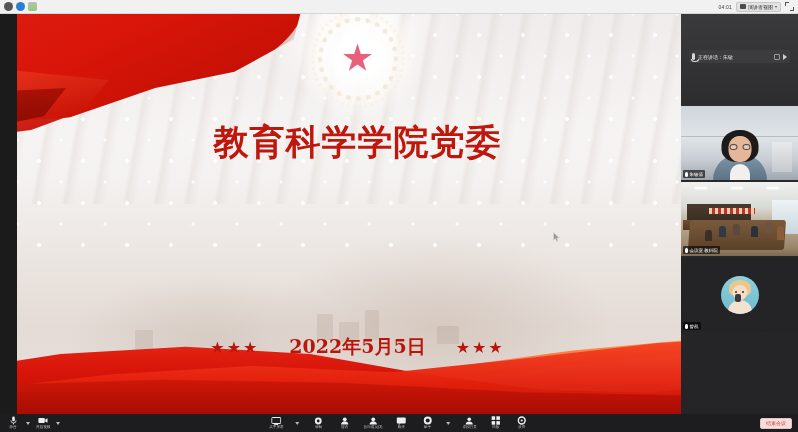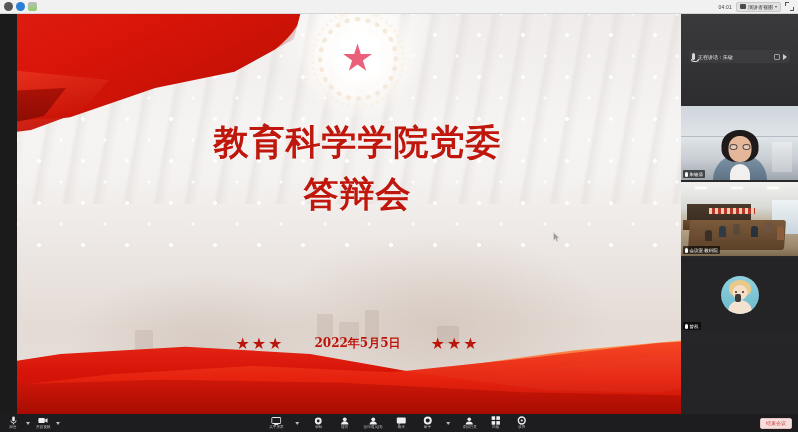--- a/index.html
+++ b/index.html
@@ -116,21 +116,21 @@
   .slide-text { position:absolute; left:0; top:0; width:681px; height:400px; }
   .s-title { position:absolute; left:0; right:0; top:102px; text-align:center;
     font-family:"DejaVu Serif","Liberation Serif",serif;
     font-size:35px; line-height:52px; font-weight:700; color:#c0170c;
     letter-spacing:1px; text-shadow:0 1px 1px rgba(255,255,255,.6); }
   .s-title .ln2 { font-size:37px; letter-spacing:0; }
   .s-date { position:absolute; left:0; right:0; top:320px; text-align:center;
     display:flex; align-items:center; justify-content:center; gap:30px; }
   .stars { color:#bb150b; font-size:16px; letter-spacing:2px; }
   .s-datetext { font-family:"DejaVu Serif","Liberation Serif",serif;
-    font-size:12px; color:#bb150b; font-weight:700; }
+    font-size:19px; color:#bb150b; font-weight:700; }
 
   .cursor { position:absolute; left:536px; top:218px; width:7px; height:10px;
     z-index:20; }
 
   
   .vpanel { position:absolute; left:681px; top:14px; width:117px; height:400px;
     background:linear-gradient(180deg,#3a3a3c 0%,#2a2a2c 28%,#242426 100%); }
 
   .vsearch { position:absolute; left:8px; top:36px; width:101px; height:13px;
     background:#3c3c3e; border-radius:2px; display:flex; align-items:center;
@@ -292,21 +292,20 @@
       <div class="flag-tl3"></div>
 
       <div class="wave wave1"></div>
       <div class="wave wave3"></div>
       <div class="wave wave2"></div>
       <div class="wave wave4"></div>
 
       <div class="slide-text">
         <div class="s-title">
           <div>教育科学学院党委</div>
-          <div>答辩会</div>
         </div>
         <div class="s-date">
           <span class="stars">★★★</span>
           <span class="s-datetext">2022年5月5日</span>
           <span class="stars">★★★</span>
         </div>
       </div>
 
       <svg class="cursor" viewBox="0 0 7 10">
         <path d="M0.5 0.5 L0.5 8.4 L2.4 6.6 L3.7 9.5 L5.0 8.9 L3.8 6.2 L6.2 6.0 Z" fill="#9a9a9a" stroke="#dedede" stroke-width="0.5"></path>

